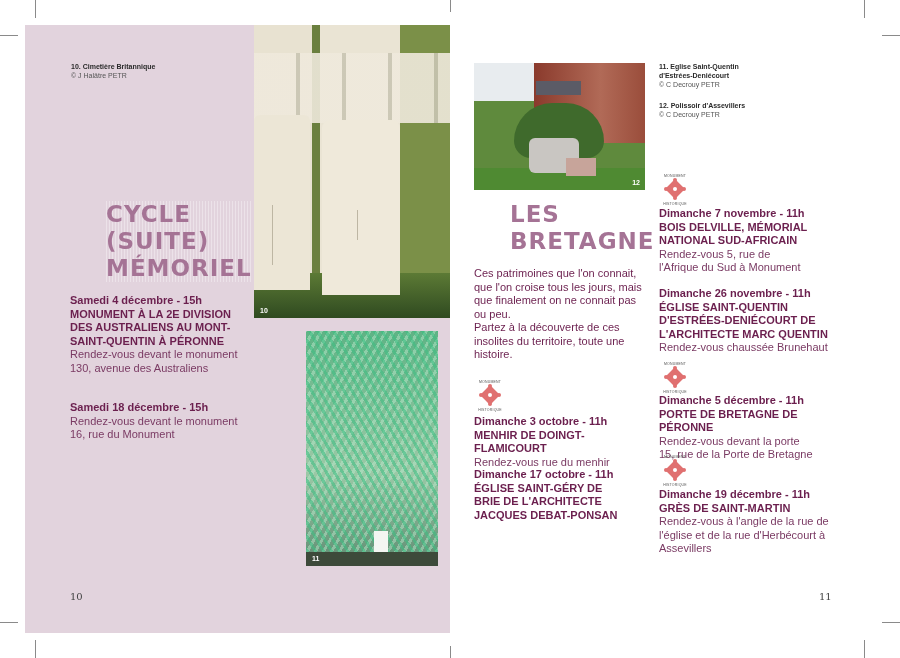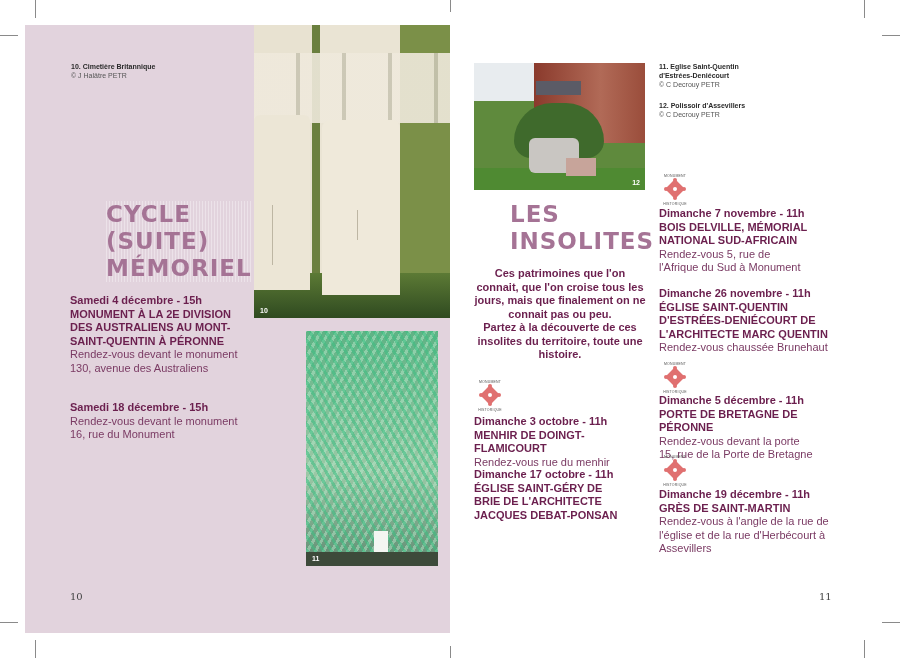--- a/index.html
+++ b/index.html
@@ -30,21 +30,21 @@
     background-image: repeating-linear-gradient(90deg, rgba(255,255,255,0.35) 0 1px, transparent 1px 3px);
     margin-left: 36px;
   }
   .section-title .ln { display: block; white-space: nowrap; }
 
   .event { position: absolute; font-size: 11px; line-height: 13.5px; }
   .event .date { display: block; font-weight: bold; color: #6b1f4e; }
   .event .title { display: block; font-weight: bold; color: #6b1f4e; text-transform: uppercase; }
   .event .desc { display: block; color: #7a3a63; }
 
-  .intro { position: absolute; font-size: 11px; line-height: 13.5px; font-weight: bold; color: #6b1f4e; text-align: center; }
+  .intro { position: absolute; font-size: 11px; line-height: 13.5px; font-weight: normal; color: #6b1f4e; }
   .intro p { margin: 0; }
 
   .photo { position: absolute; overflow: hidden; }
   .photo .num { position: absolute; left: 6px; bottom: 4px; font-size: 7px; font-weight: bold; color: #fff; }
   .photo .num.right { left: auto; right: 5px; }
 
   .photo-cemetery {
     left: 254px; top: 25px; width: 196px; height: 293px;
     background:
       radial-gradient(ellipse 10px 8px at 178px 253px, #b2262a 0 60%, transparent 62%),
@@ -173,21 +173,21 @@
   <b>d'Estrées-Deniécourt</b>
   <span>© C Decrouy PETR</span>
 </div>
 <div class="caption" style="left:659px;top:101px;">
   <b>12. Polissoir d'Assevillers</b>
   <span>© C Decrouy PETR</span>
 </div>
 
 <div class="section-title" style="left:474px;top:201px;">
   <span class="ln">LES</span>
-  <span class="ln">INSOLITES</span>
+  <span class="ln">BRETAGNE</span>
 </div>
 
 <div class="intro" style="left:474px;top:267px;width:172px;">
   <p>Ces patrimoines que l'on connait, que l'on croise tous les jours, mais que finalement on ne connait pas ou peu.</p>
   <p>Partez à la découverte de ces insolites du territoire, toute une histoire.</p>
 </div>
 
 <div class="mh-icon" style="left:475px;top:380px;">
   <span class="t">MONUMENT</span>
   <div class="d"></div>

